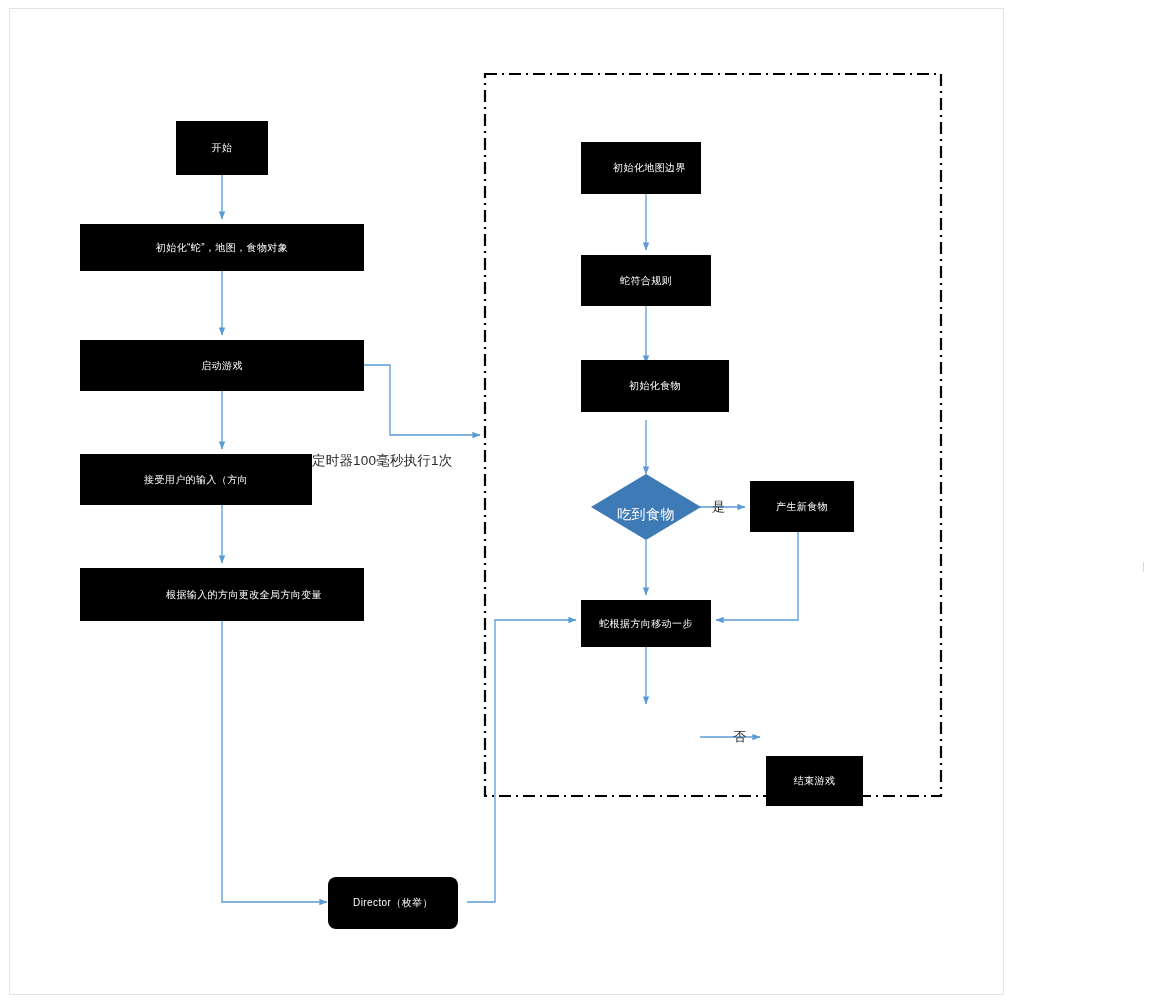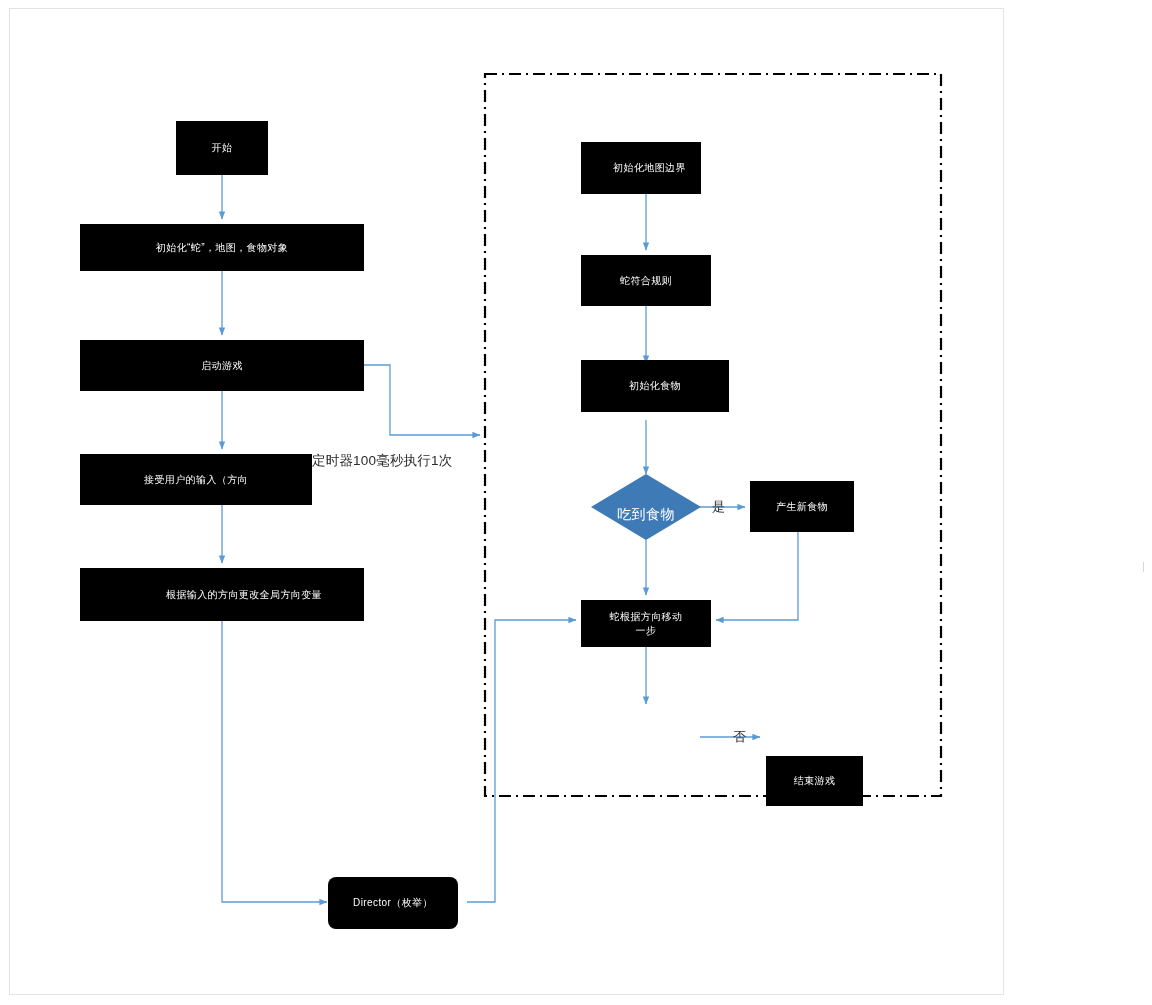--- a/index.html
+++ b/index.html
@@ -185,21 +185,21 @@
     <svg width="110" height="66" viewBox="0 0 110 66">
       <polygon points="55,0 110,33 55,66 0,33" fill="#3e7ab5"></polygon>
     </svg>
     <div class="diamond-label">吃到食物</div>
   </div>
 
   <div class="node" style="left:750px; top:481px; width:104px; height:51px;">
     <span>产生新食物</span>
   </div>
 
-  <div class="node" style="left:581px; top:600px; width:130px; height:47px; flex-direction:column;">
+  <div class="node" style="left:581px; top:600px; width:130px; height:47px; ">
     <span>蛇根据方向移动</span>
     <span>一步</span>
   </div>
 
 
   <div class="node" style="left:766px; top:712px; width:97px; height:50px;margin-top:44px;">
     <span>结束游戏</span>
   </div>
 
   <div class="edge-label cjk-small" style="left:312px; top:452px;">定时器100毫秒执行1次</div>

